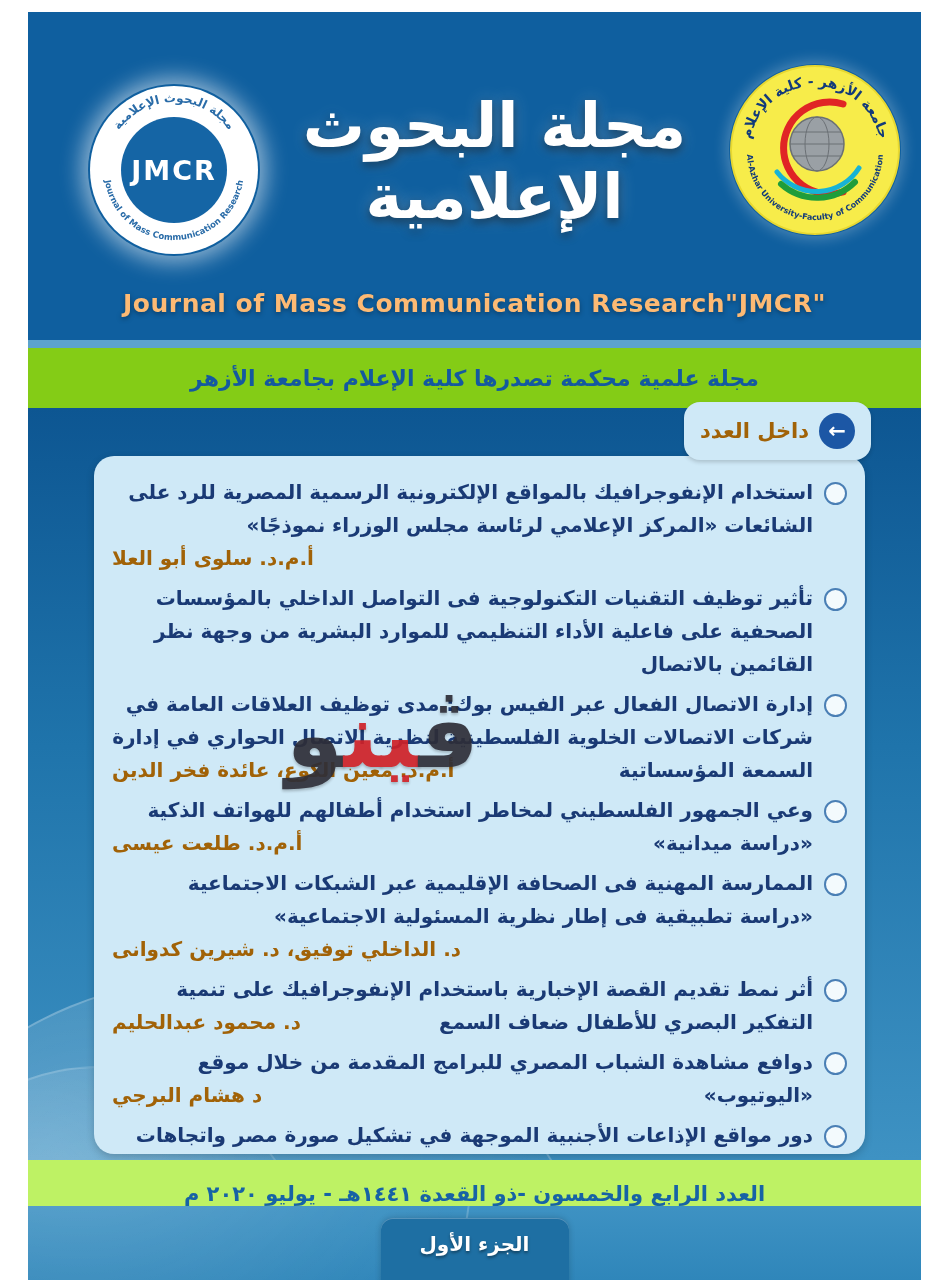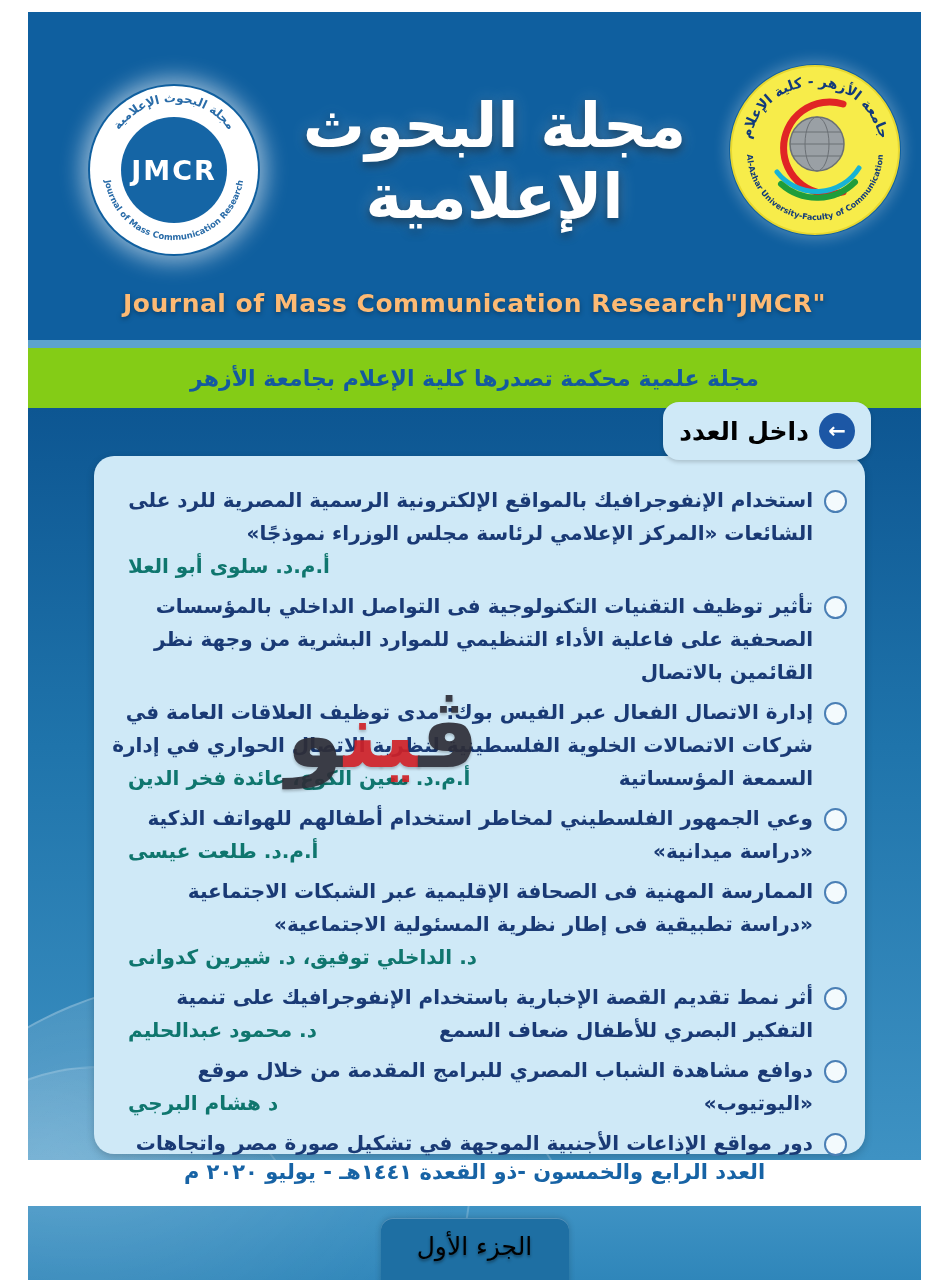--- a/index.html
+++ b/index.html
@@ -55,66 +55,66 @@
     position:absolute;top:-6px;right:50px;height:58px;
     background:#cfe9f7;border-radius:16px;
     display:flex;direction:rtl;align-items:center;gap:10px;
     padding:0 16px;z-index:3;box-shadow:0 2px 4px rgba(0,0,0,0.18);
   }
   .tab-icon{
     width:36px;height:36px;border-radius:50%;background:#1c57a5;
     color:#ffffff;font-size:21px;font-weight:bold;
     display:flex;align-items:center;justify-content:center;
   }
-  .tab-label{color:#000000;font-size:25px;font-weight:bold;}
+  .tab-label{color:#a16207;font-size:21px;font-weight:bold;}
 
   .panel{
     position:absolute;top:48px;left:66px;right:56px;height:698px;
     background:#cfe9f7;border-radius:20px;z-index:2;
-    padding:28px 18px;box-sizing:border-box;
+    padding:20px 18px;box-sizing:border-box;
     box-shadow:0 3px 8px rgba(0,0,0,0.20);
   }
   .item{display:flex;direction:rtl;margin-bottom:7px;}
   .bullet{
     flex:0 0 auto;width:19px;height:19px;border-radius:50%;
     border:2px solid #4a7fb5;background:rgba(255,255,255,0.75);
     margin-top:6px;margin-left:11px;
   }
   .item-text{display:flow-root;direction:rtl;text-align:right;
     color:#1a3a75;font-size:20px;line-height:33px;font-weight:bold;width:100%;}
-  .author{float:left;color:#0f766e;margin-right:14px;margin-left:16px;}
+  .author{float:left;color:#a16207;margin-right:14px;}
 
   
   .watermark{
     position:absolute;left:258px;top:678px;z-index:5;direction:rtl;
     font-size:92px;font-weight:bold;line-height:1;
     text-shadow:0 2px 3px rgba(0,0,0,0.25);opacity:0.92;pointer-events:none;
   }
   .wm-dark{color:#2e2e38;}
   .wm-red{color:#cf2127;margin-top:28px;}
 
   
   .date-bar{
-    position:absolute;left:0;top:1148px;width:100%;height:46px;background:#ffffff;
-    display:flex;align-items:flex-start;justify-content:center;z-index:4;
+    position:absolute;left:0;top:1148px;width:100%;height:46px;background:#bef264;
+    display:flex;align-items:flex-end;justify-content:center;z-index:4;
   }
   .date-bar .txt{color:#1763a5;font-size:21px;font-weight:bold;direction:rtl;}
   .bottom-band{
     position:absolute;left:0;top:1194px;width:100%;height:74px;
     background:linear-gradient(180deg,#3e92c3,#2f86ba);overflow:hidden;z-index:3;
   }
   .bottom-band .globe{border-color:rgba(255,255,255,0.20);}
   .g3{width:600px;height:600px;left:-160px;top:-340px;}
   .part-button{
     position:absolute;left:50%;transform:translateX(-50%);top:12px;
     width:188px;height:70px;background:#1e6fa3;border-radius:12px 12px 0 0;
     display:flex;align-items:flex-start;justify-content:center;
     box-shadow:inset 0 1px 0 rgba(255,255,255,0.25), 0 0 6px rgba(0,0,0,0.2);
   }
-  .part-button .txt{color:#000000;font-size:25px;font-weight:normal;margin-top:14px;direction:rtl;
+  .part-button .txt{color:#ffffff;font-size:20px;font-weight:bold;margin-top:14px;direction:rtl;
     text-shadow:0 2px 3px rgba(0,0,0,0.4);}
 
   svg text{font-family:"DejaVu Sans","Liberation Sans",sans-serif;}
 </style>
 </head>
 <body>
 
 <div class="cover">
 
   <div class="header">

